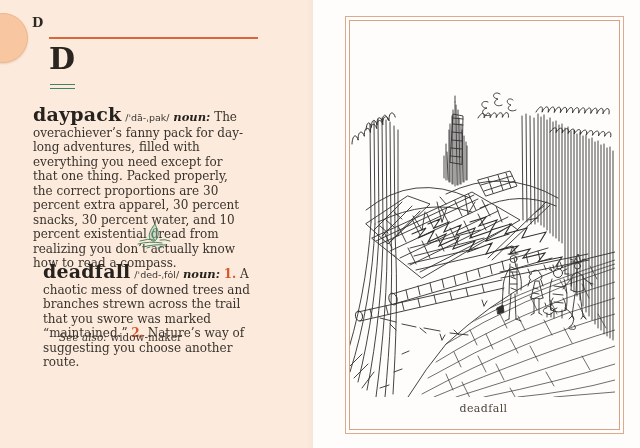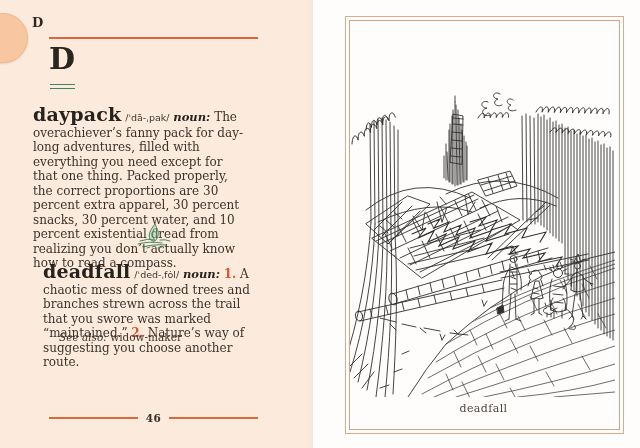--- a/index.html
+++ b/index.html
@@ -73,25 +73,20 @@
       <span class="sense-num">1.</span>
       <span class="def">A chaotic mess of downed trees and branches strewn across the trail that you swore was marked “maintained.”</span>
       <span class="sense-num">2.</span>
       <span class="def">Nature’s way of suggesting you choose another route.</span></p>
 
     <div class="see-also">
       <span class="lbl">See also:</span>
       <span>widow-maker</span>
     </div>
 
-    <div class="pageline">
-      <div class="pl"></div>
-      <div class="pagenum">46</div>
-      <div class="pl"></div>
-    </div>
   </div>
 
   <div id="gutter"></div>
   <div id="gutter-line"></div>
 
   <div id="right-page"></div>
   <div class="frame">
     <div class="frame-inner"></div>
   </div>
 

